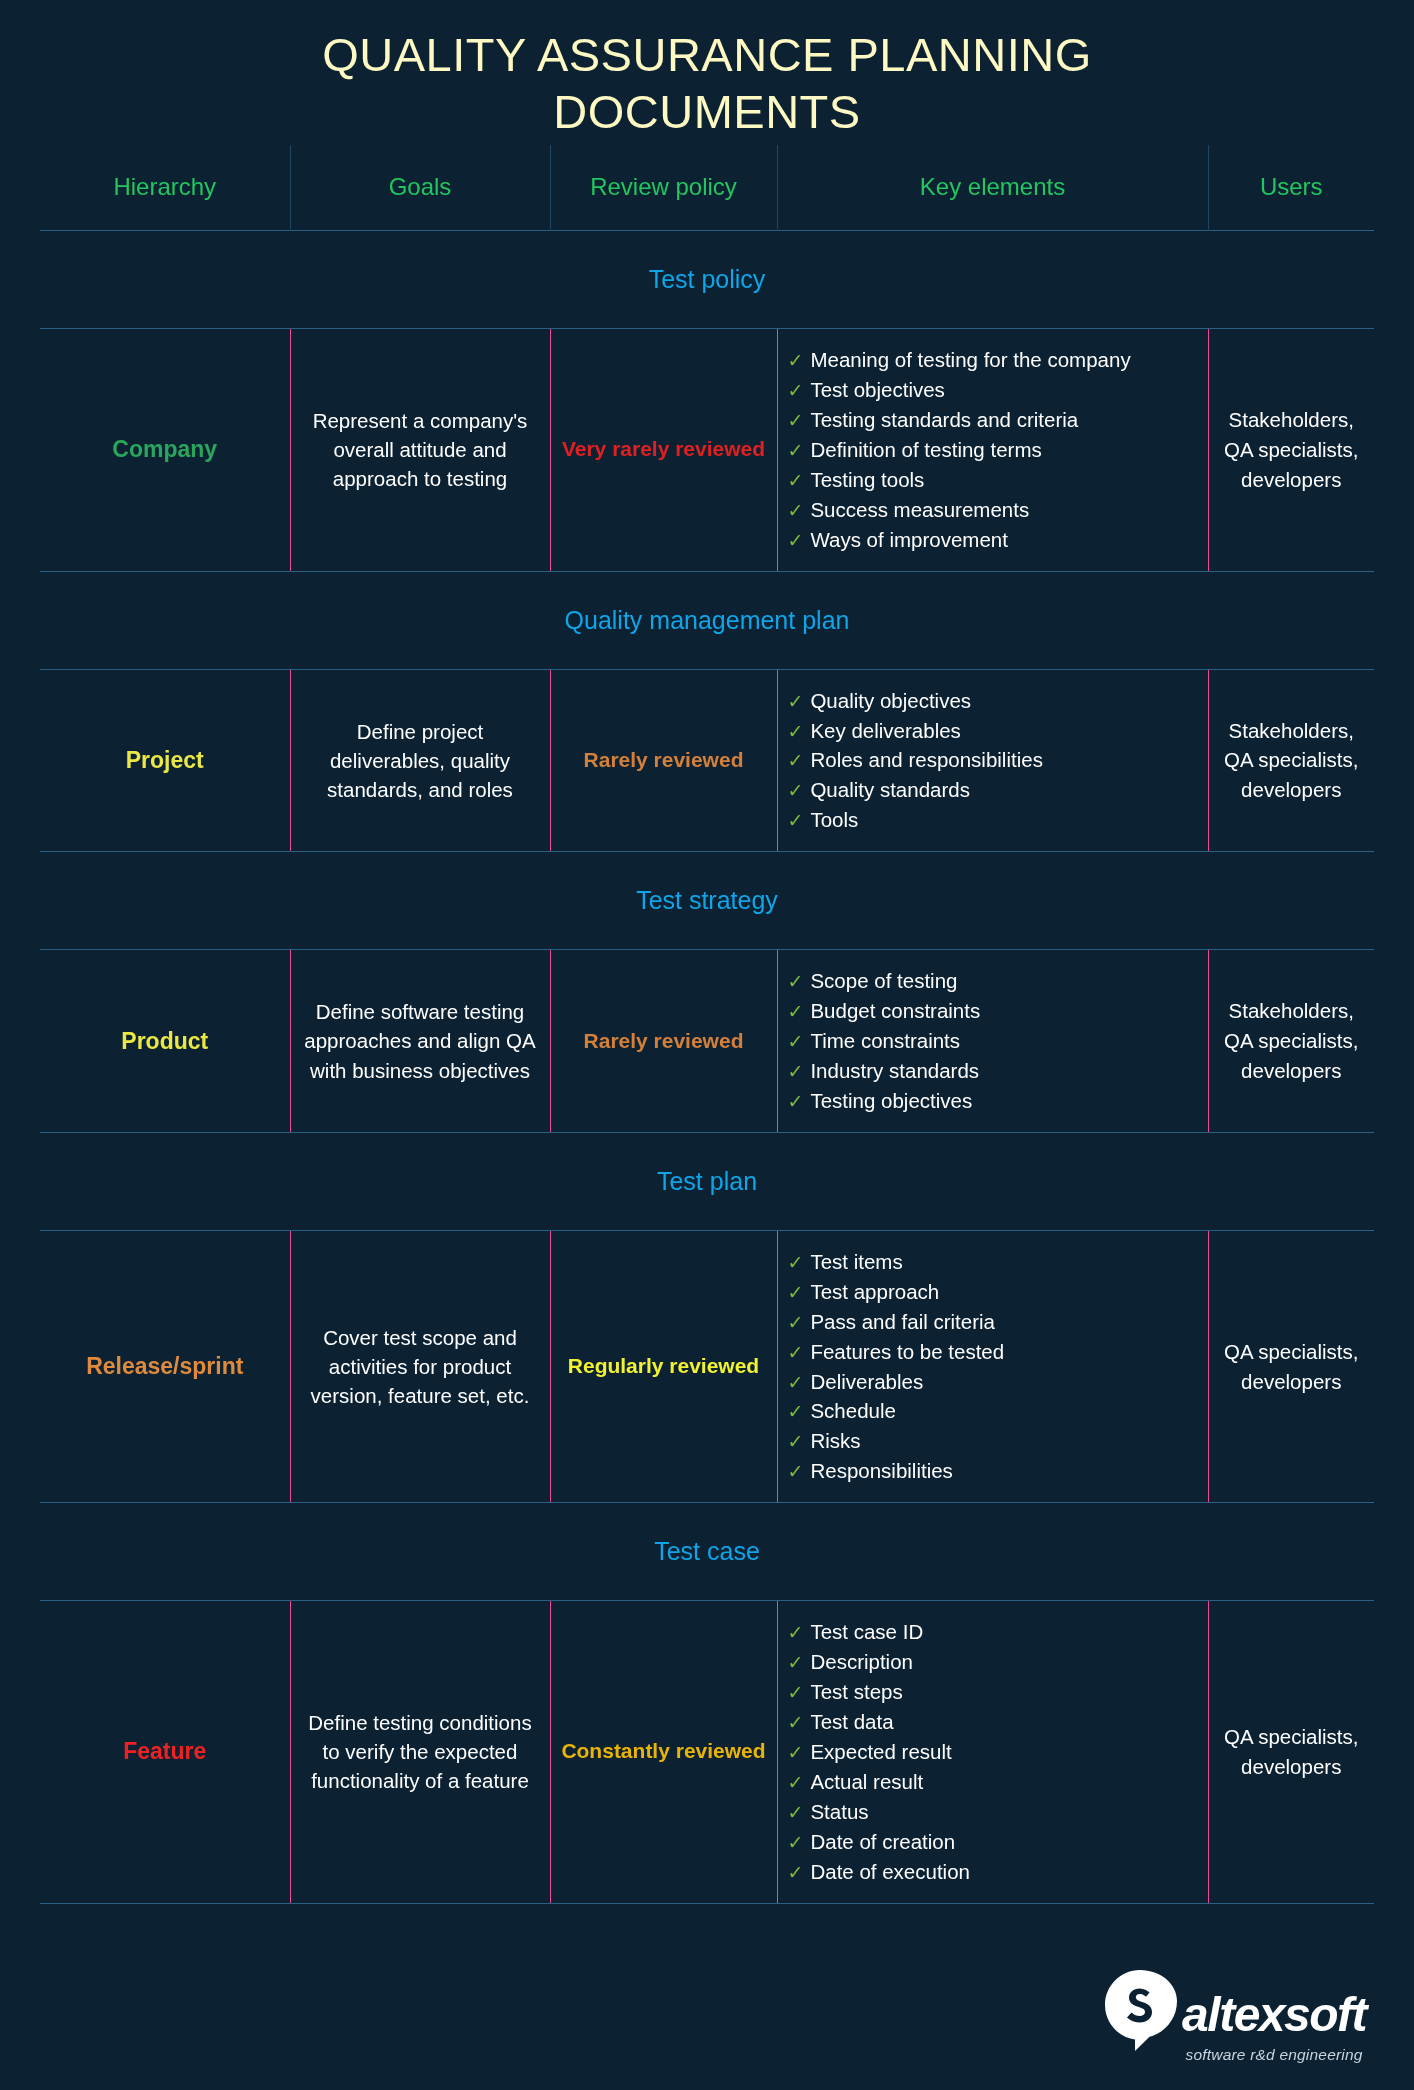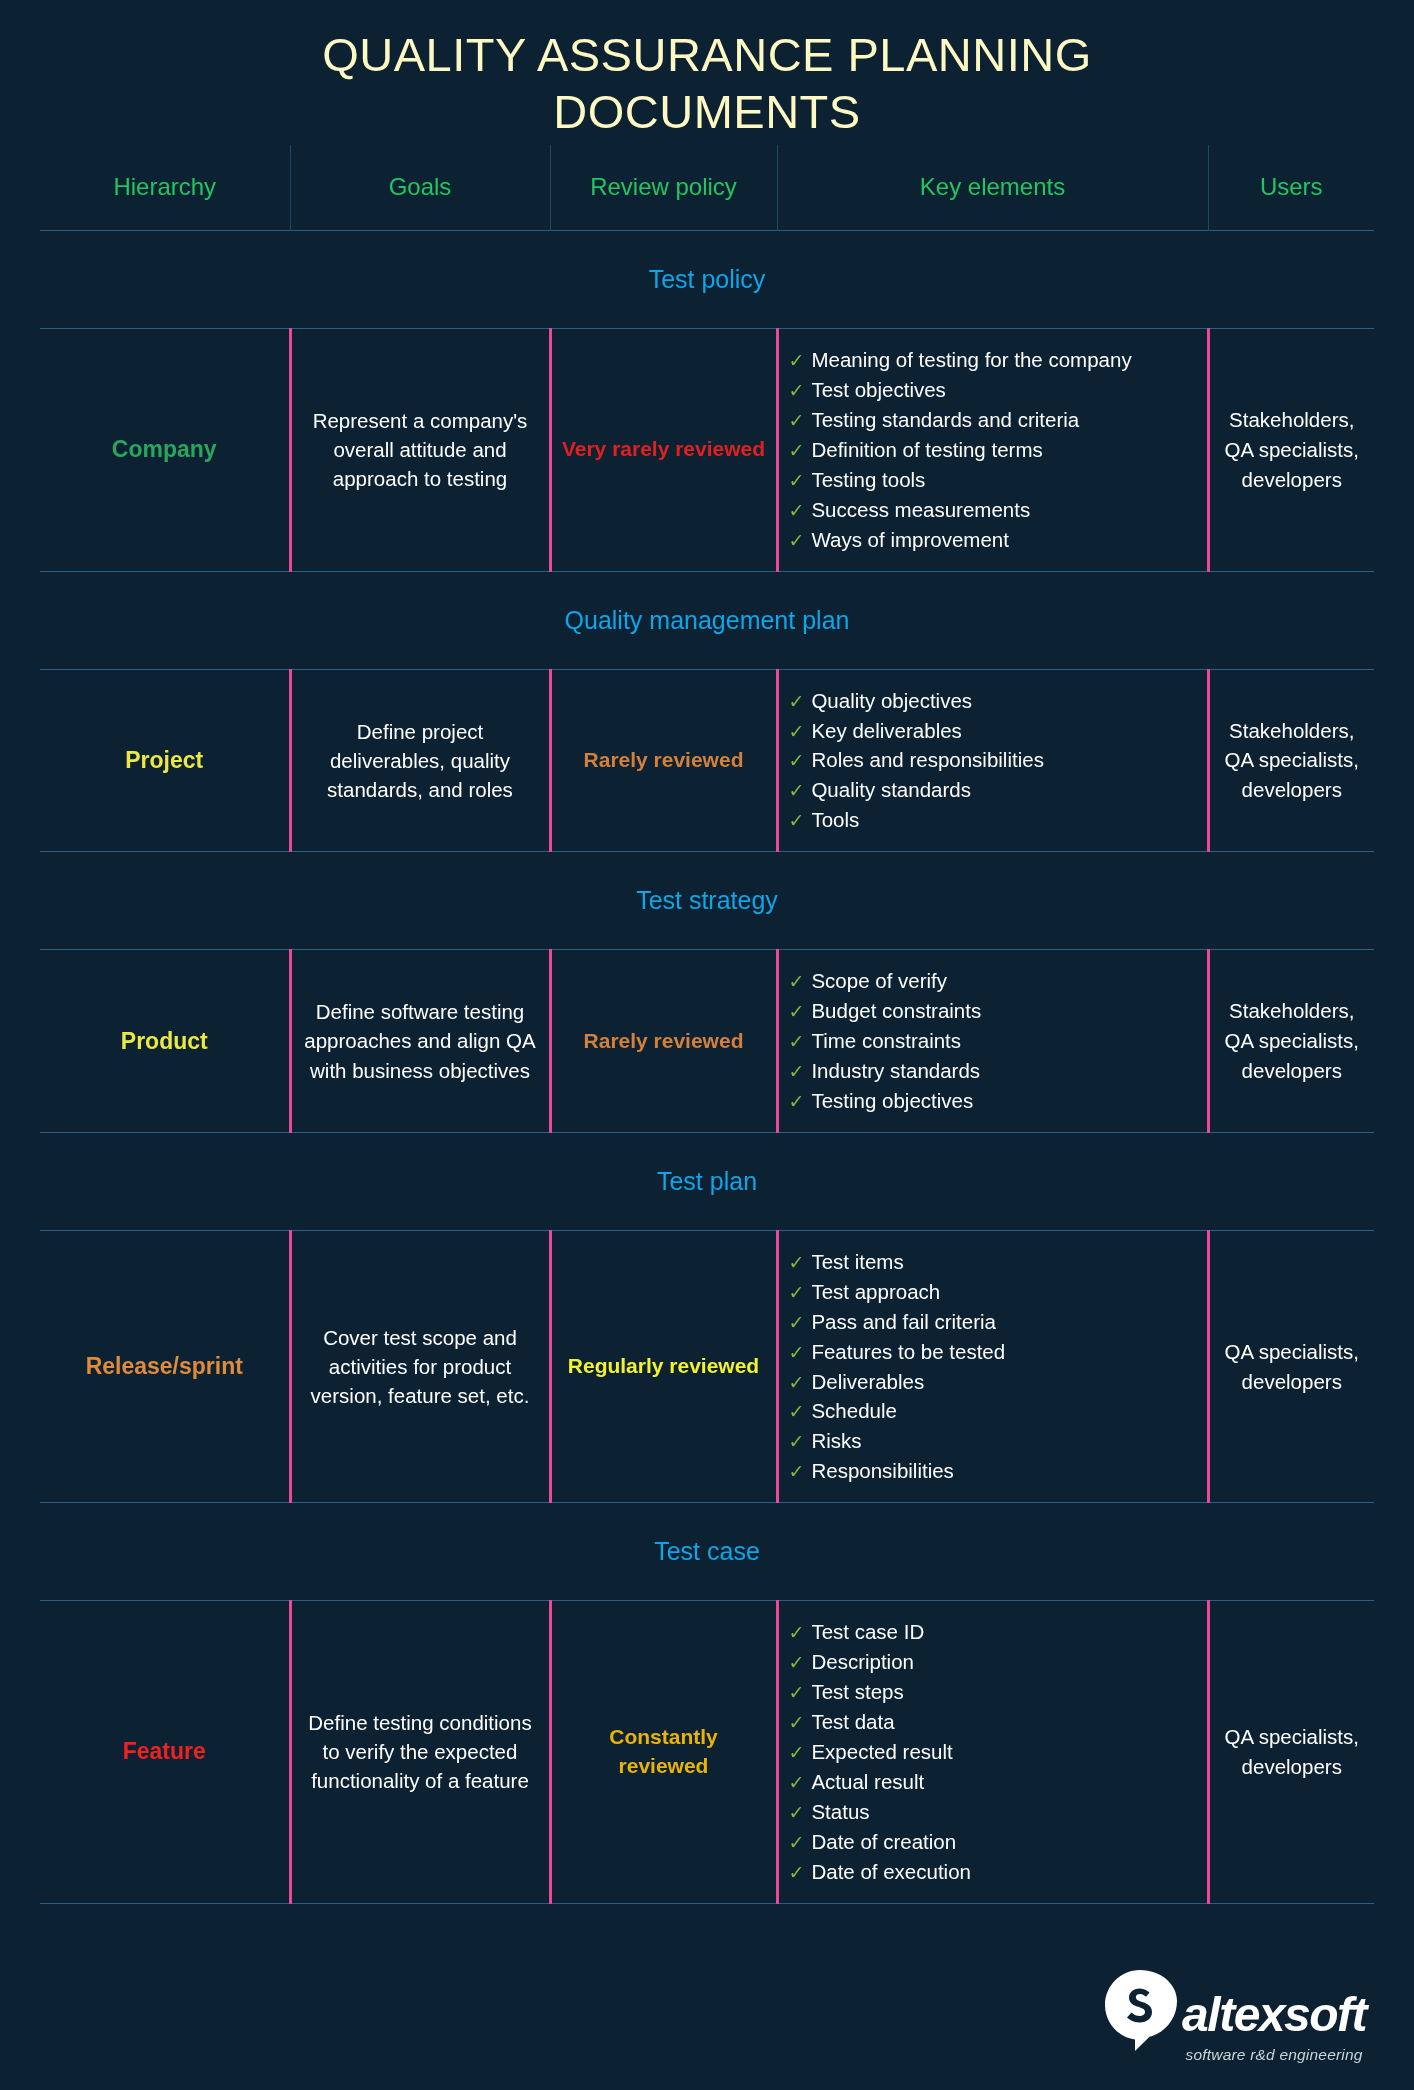--- a/index.html
+++ b/index.html
@@ -69,21 +69,21 @@
     font-size: 25px;
     text-align: center;
     vertical-align: middle;
     height: 98px;
     border-bottom: 1px solid #2a5f86;
     border-top: none;
   }
 
   
   .data-row td {
-    border-left: 3px solid #ec4899;
+    border-left: 1px solid #ec4899;
     border-bottom: 1px solid #2a5f86;
     vertical-align: middle;
     padding: 16px 10px;
   }
   .data-row td:first-child { border-left: none; }
 
   .hier {
     text-align: center;
     font-size: 23px;
     font-weight: 700;
@@ -214,21 +214,21 @@
         </tr>
         <tr class="sect-row">
           <td colspan="5">Test strategy</td>
         </tr>
         <tr class="data-row">
           <td class="hier" style="color: rgb(236, 232, 67);">Product</td>
           <td class="goals">Define software testing approaches and align QA with business objectives</td>
           <td class="rev" style="color: rgb(212, 128, 58);">Rarely reviewed</td>
           <td class="key">
             <ul>
-              <li><span class="tick">✓</span><span>Scope of verify</span></li>
+              <li><span class="tick">✓</span><span>Scope of testing</span></li>
               <li><span class="tick">✓</span><span>Budget constraints</span></li>
               <li><span class="tick">✓</span><span>Time constraints</span></li>
               <li><span class="tick">✓</span><span>Industry standards</span></li>
               <li><span class="tick">✓</span><span>Testing objectives</span></li>
             </ul>
           </td>
           <td class="users">Stakeholders, QA specialists, developers</td>
         </tr>
         <tr class="sect-row">
           <td colspan="5">Test plan</td>

